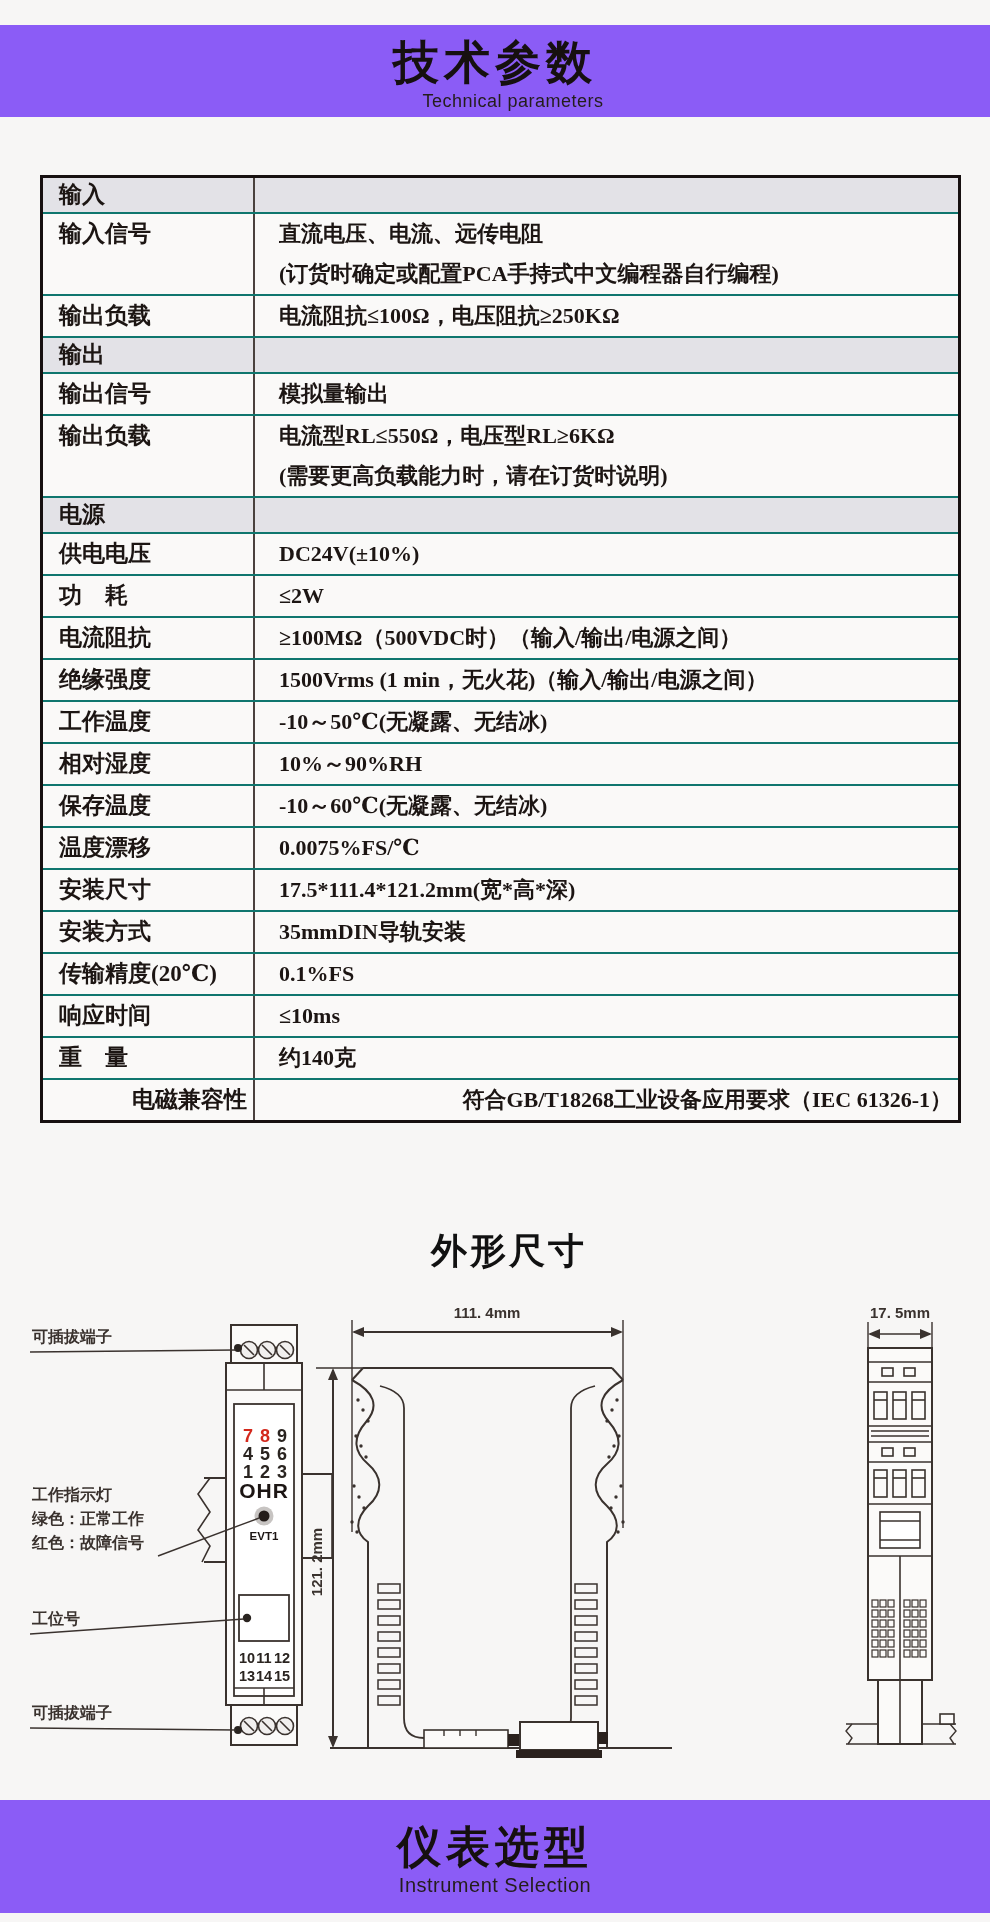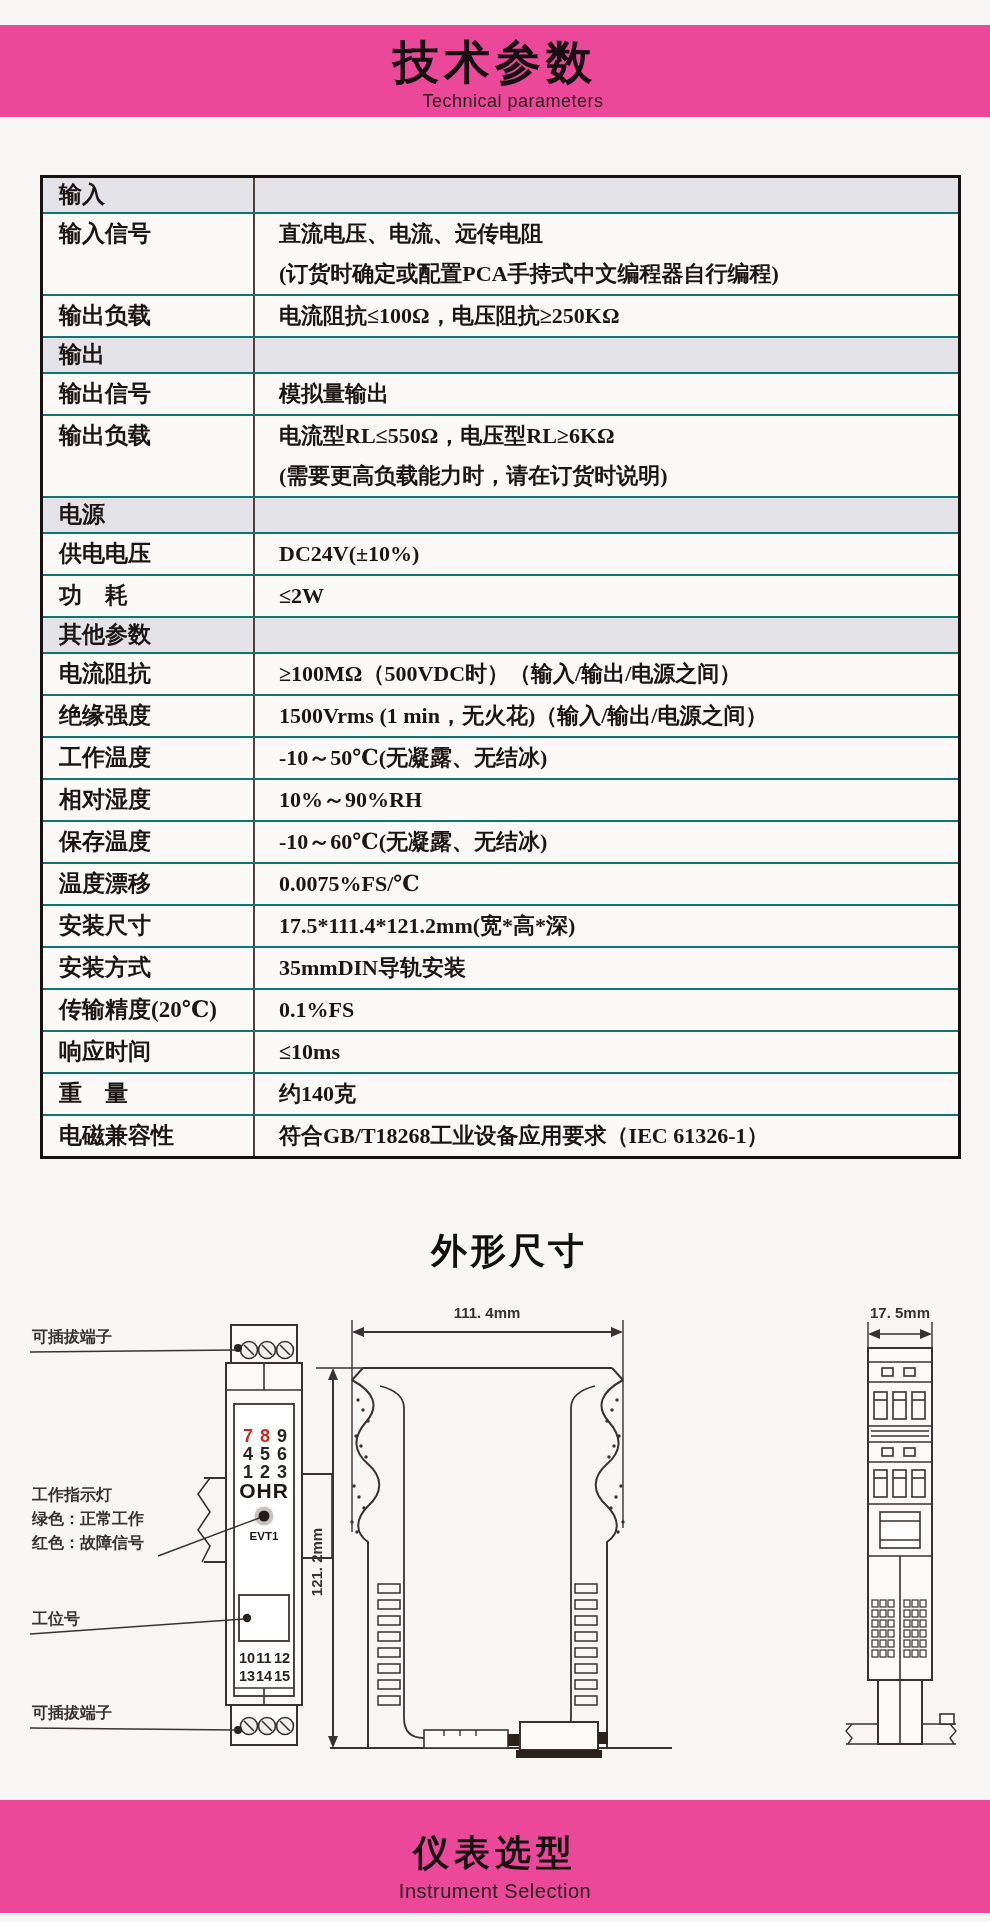--- a/index.html
+++ b/index.html
@@ -1,33 +1,33 @@
 <!DOCTYPE html>
 <html><head>
 <meta charset="utf-8">
 <style>
   html,body{margin:0;padding:0;}
   body{background:#eceae9;font-family:"Liberation Sans",sans-serif;}
   .page{position:relative;width:990px;height:1922px;margin:0 auto;background:#f7f6f5;overflow:hidden;color:#1c1513;}
 
   
-  .band{position:absolute;left:0;width:990px;background:#ec4899;text-align:center;}
+  .band{position:absolute;left:0;width:990px;background:#8b5cf6;text-align:center;}
   .band-top{top:25px;height:92px;}
   .band-bottom{top:1800px;height:113px;}
   .band .cn{font-weight:700;color:#161010;letter-spacing:5px;}
   .band-top .cn{font-size:46px;line-height:58px;margin-top:8px;}
   .band-top .en{font-size:18px;line-height:20px;color:#241d1b;letter-spacing:0.5px;margin-left:36px;}
-  .band-bottom .cn{font-size:36px;line-height:54px;margin-top:26px;}
+  .band-bottom .cn{font-size:44px;line-height:54px;margin-top:20px;}
   .band-bottom .en{font-size:20px;line-height:22px;color:#241d1b;letter-spacing:0.5px;}
 
   
   .spec{position:absolute;left:40px;top:175px;width:915px;border:3px solid #171010;background:#faf9f8;
         font-family:"Liberation Serif","DejaVu Serif",serif;}
   .trow{display:flex;border-bottom:2px solid #0f766e;}
-  .trow:last-child{border-bottom:none;}
+  .trow:last-child{border-bottom:none;text-align:right;}
   .trow .label{width:188px;flex:0 0 188px;border-right:2px solid #4a413e;padding:0 6px 0 16px;
                font-weight:700;font-size:23px;line-height:40px;white-space:nowrap;}
   .trow .value{flex:1;padding:0 6px 0 24px;font-weight:600;font-size:22px;}
   .vline{line-height:40px;white-space:nowrap;}
   .trow.section{background:#e3e2e7;}
   .trow.section .label{line-height:34px;}
 
   
   .dim-title{position:absolute;left:0;top:1228px;width:990px;text-align:center;
              font-size:36px;font-weight:600;letter-spacing:3px;color:#111;line-height:46px;margin-left:14px;}
@@ -89,24 +89,20 @@
         <div class="label">供电电压</div>
         <div class="value">
           <div class="vline">DC24V(±10%)</div>
         </div>
       </div>
       <div class="trow normal">
         <div class="label">功　耗</div>
         <div class="value">
           <div class="vline">≤2W</div>
         </div>
-      </div>
-      <div class="trow section">
-        <div class="label">其他参数</div>
-        <div class="value"></div>
       </div>
       <div class="trow normal">
         <div class="label">电流阻抗</div>
         <div class="value">
           <div class="vline">≥100MΩ（500VDC时）（输入/输出/电源之间）</div>
         </div>
       </div>
       <div class="trow normal">
         <div class="label">绝缘强度</div>
         <div class="value">

